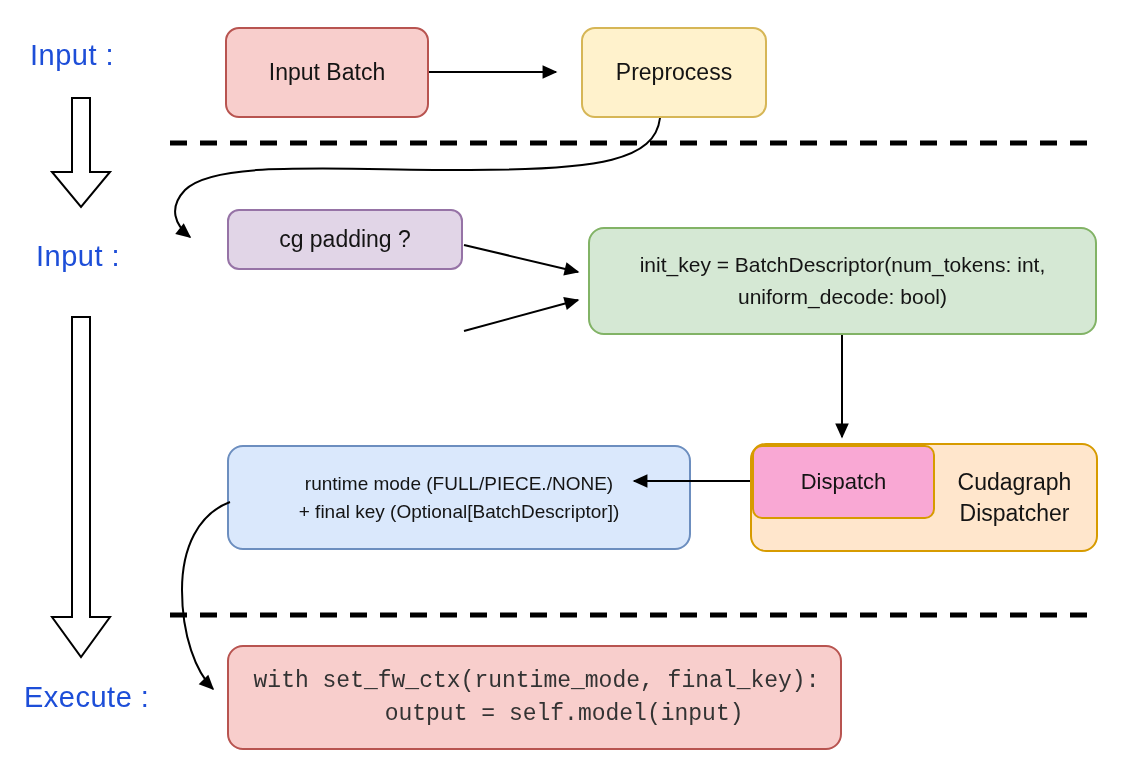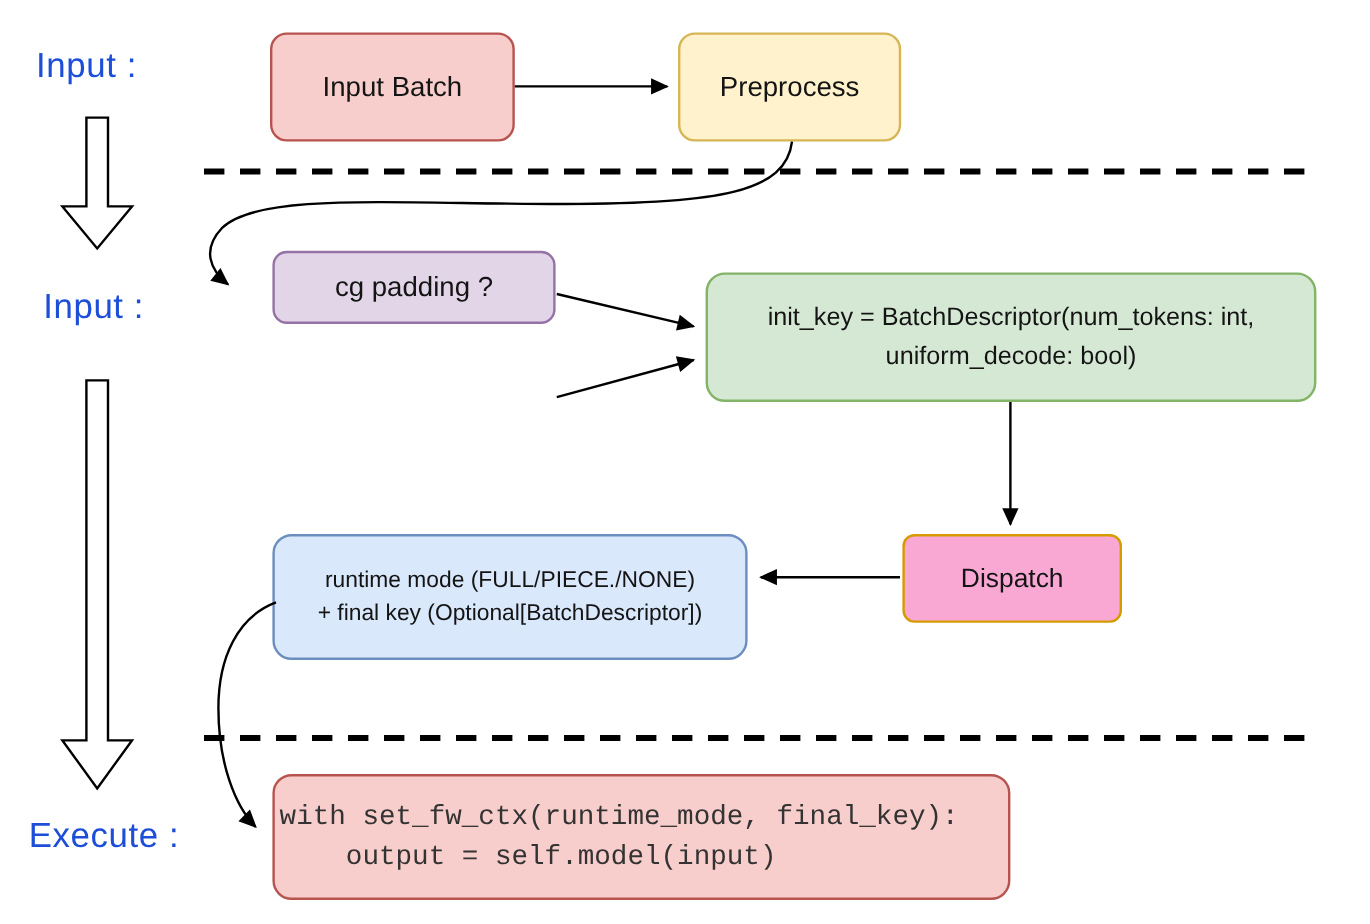--- a/index.html
+++ b/index.html
@@ -34,31 +34,31 @@
   .node .line{display:block;}
   .red-node{background:#F8CECC;border-color:#B85450;}
   .yellow-node{background:#FFF2CC;border-color:#D6B656;}
   .purple-node{background:#E1D5E7;border-color:#9673A6;}
   .green-node{background:#D5E8D4;border-color:#82B366;}
   .blue-node{background:#DAE8FC;border-color:#6C8EBF;}
   .orange-outer{background:#FFE6CC;border-color:#D79B00;align-items:flex-end;justify-content:center;}
   .peach-node{background:#f9a8d4;border-color:#D79B00;z-index:3;}
 
   #node-input-batch{left:225px;top:27px;width:204px;height:91px;font-size:23px;}
-  #node-preprocess{left:565px;top:27px;width:186px;height:91px;font-size:23px;}
+  #node-preprocess{left:581px;top:27px;width:186px;height:91px;font-size:23px;}
   #node-cg-padding{left:227px;top:209px;width:236px;height:61px;font-size:23px;border-radius:12px;}
   #node-uniform-decode{left:227px;top:298px;width:236px;height:74px;font-size:23px;border-radius:12px;}
   #node-init-key{left:588px;top:227px;width:509px;height:108px;font-size:21px;line-height:32px;border-radius:16px;}
   #node-cudagraph{left:750px;top:443px;width:348px;height:109px;font-size:23px;line-height:31px;border-radius:16px;}
   #node-cudagraph .label-wrap{width:163px;align-self:center;position:absolute;right:0;top:0;height:100%;display:flex;flex-direction:column;justify-content:center;}
   #node-dispatch{left:752px;top:445px;width:183px;height:74px;font-size:22px;border-radius:10px;}
-  #node-runtime{left:227px;top:445px;width:396px;height:105px;font-size:19px;line-height:28px;border-radius:16px;}
+  #node-runtime{left:227px;top:445px;width:464px;height:105px;font-size:19px;line-height:28px;border-radius:16px;}
   #node-code{
     left:227px;top:645px;width:615px;height:105px;
-    align-items:flex-start;justify-content:center;
+    align-items:center;justify-content:center;
     font-family:"Liberation Mono","DejaVu Sans Mono",monospace;
     font-size:23px;line-height:33px;
     color:#333333;
     padding-left:4px;
     border-radius:16px;
   }
   .code-line{white-space:pre;text-align:left;}
   #connector-layer{
     position:absolute;left:0;top:0;width:1142px;height:770px;
     z-index:5;pointer-events:none;
@@ -84,20 +84,26 @@
   <div id="node-cg-padding" class="node purple-node">
     <span class="line">cg padding ?</span>
   </div>
 
 
   <div id="node-init-key" class="node green-node">
     <span class="line">init_key = BatchDescriptor(num_tokens: int,</span>
     <span class="line">uniform_decode: bool)</span>
   </div>
 
+  <div id="node-cudagraph" class="node orange-outer">
+    <span class="label-wrap">
+      <span class="line">Cudagraph</span>
+      <span class="line">Dispatcher</span>
+    </span>
+  </div>
 
   <div id="node-dispatch" class="node peach-node">
     <span class="line">Dispatch</span>
   </div>
 
   <div id="node-runtime" class="node blue-node">
     <span class="line">runtime mode (FULL/PIECE./NONE)</span>
     <span class="line">+ final key (Optional[BatchDescriptor])</span>
   </div>
 

